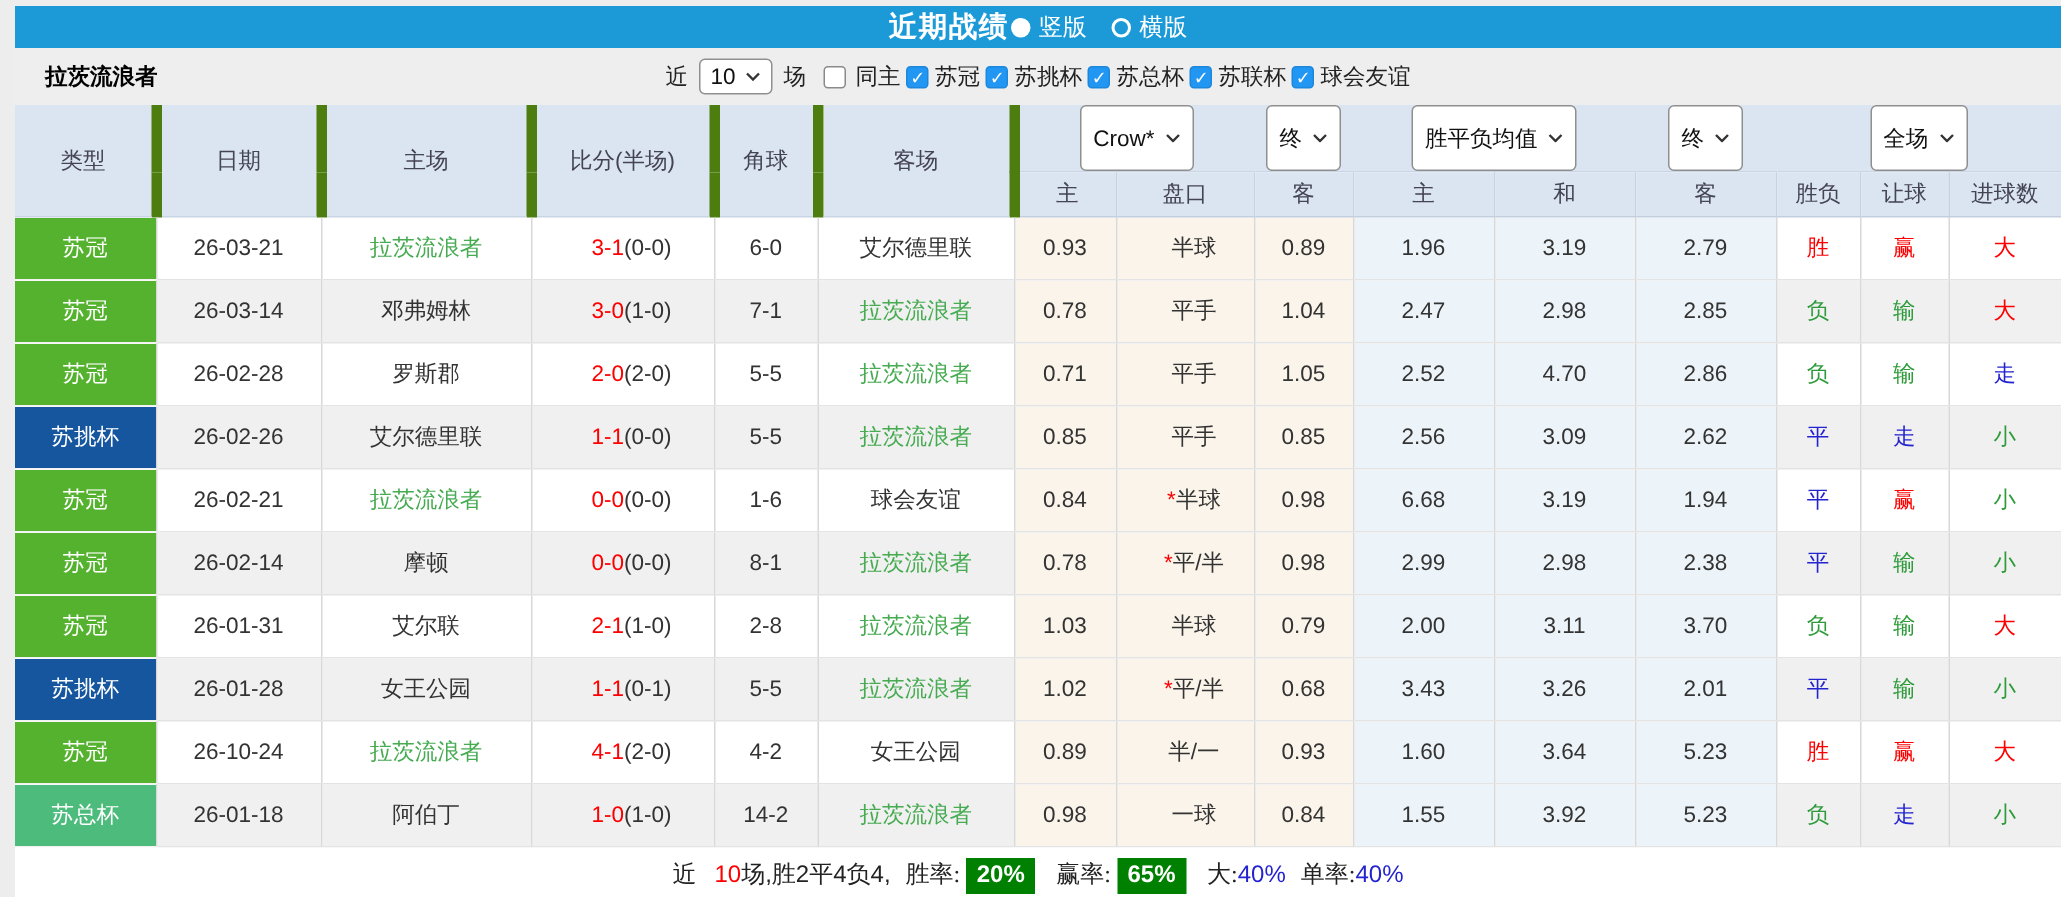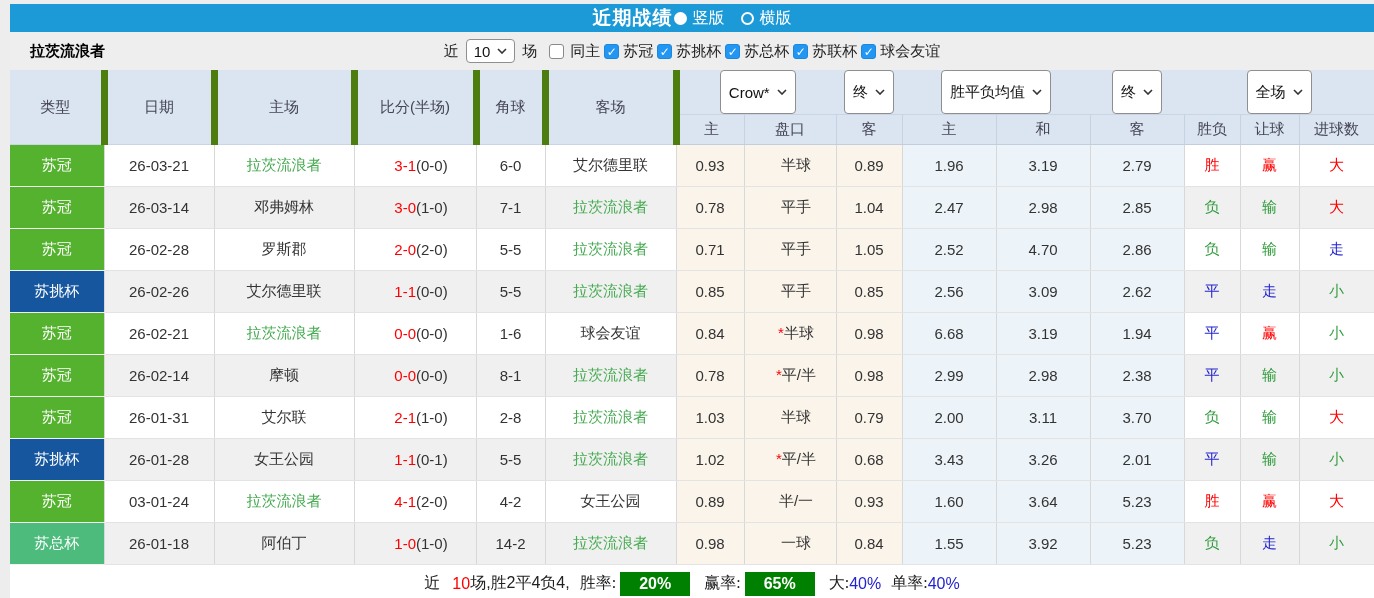--- a/index.html
+++ b/index.html
@@ -46,21 +46,21 @@
   .badge-teal{background:var(--badgeteal,#4cbb7c);}
   .self{color:var(--selfgreen,#47ab52);}
   .c-red{color:var(--red,#fe0000);margin-left:12px;}
   .c-green{color:var(--green,#2e9b3a);}
   .c-blue{color:var(--blue,#2323cf);}
   .half{color:#333;}
 
   
   .summary{height:37px;background:#fff;display:flex;align-items:center;justify-content:center;font-size:16px;color:#222;}
   .summary .gap{margin-left:10px;font-family:Liberation Serif, serif;}
-  .pct-badge{background:var(--sumgreen,#008000);color:#fff;font-weight:bold;padding:3px 19px;margin:0 4px;}
+  .pct-badge{background:var(--sumgreen,#008000);color:#fff;font-weight:bold;padding:3px 7px;margin:0 4px;}
 </style>
 </head>
 <body>
 
 <div class="page">
 
   <div class="topbar">
     <span class="title">近期战绩</span>
     <span class="radio filled"></span>
     <span class="rlabel">竖版</span>
@@ -317,21 +317,21 @@
       <td class="ah">0.68</td>
       <td class="eu">3.43</td>
       <td class="eu">3.26</td>
       <td class="eu">2.01</td>
       <td class="plain c-blue">平</td>
       <td class="plain c-green">输</td>
       <td class="plain c-green">小</td>
     </tr>
         <tr>
       <td class="type badge-green">苏冠</td>
-      <td class="plain">03-01-24</td>
+      <td class="plain">26-10-24</td>
       <td class="plain self">拉茨流浪者</td>
       <td class="plain"><span class="c-red">4-1</span><span class="half">(2-0)</span></td>
       <td class="plain">4-2</td>
       <td class="plain">女王公园</td>
       <td class="ah">0.89</td>
       <td class="ah"><span class="c-red"></span><span>半/一</span></td>
       <td class="ah">0.93</td>
       <td class="eu">1.60</td>
       <td class="eu">3.64</td>
       <td class="eu">5.23</td>

